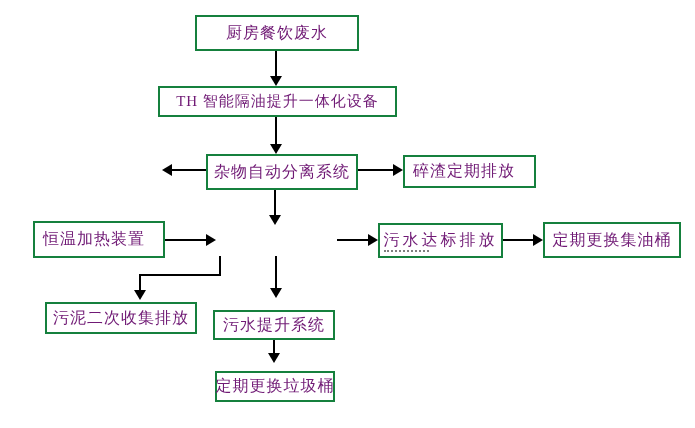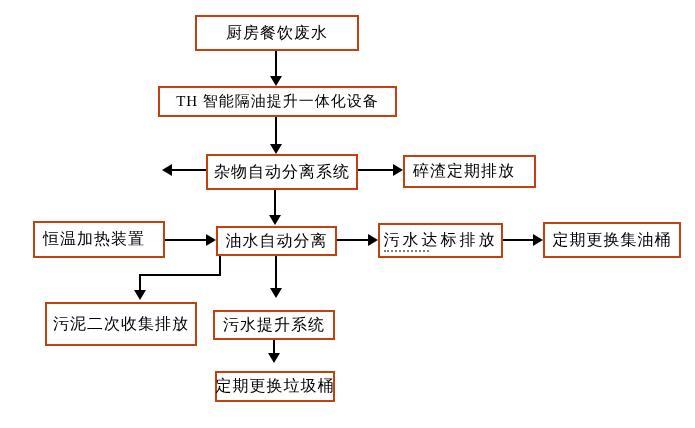--- a/index.html
+++ b/index.html
@@ -11,23 +11,23 @@
     position: relative;
     width: 695px;
     height: 428px;
     background: #ffffff;
     font-family: "Liberation Serif", "DejaVu Serif", serif;
     overflow: hidden;
   }
   .node {
     position: absolute;
     box-sizing: border-box;
-    border: 2px solid #c2410c;
+    border: 2px solid #15803d;
     background: #ffffff;
-    color: #000000;
+    color: #701a75;
     font-size: 16px;
     letter-spacing: 1px;
     display: flex;
     align-items: center;
     justify-content: center;
     white-space: nowrap;
   }
   .node.align-left {
     justify-content: flex-start;
     padding-left: 8px;
@@ -57,21 +57,21 @@
   
   #n-kitchen   { left: 195px; top: 15px;  width: 164px; height: 36px; }
   #n-th        { left: 158px; top: 86px;  width: 239px; height: 31px; font-size: 15px; }
   #n-debris    { left: 206px; top: 154px; width: 152px; height: 36px; }
   #n-trash     { left: 25px;  top: 155px; width: 137px; height: 35px; }
   #n-residue   { left: 403px; top: 155px; width: 133px; height: 33px; }
   #n-heater    { left: 33px;  top: 221px; width: 132px; height: 37px; }
   #n-oilwater  { left: 216px; top: 226px; width: 121px; height: 30px; }
   #n-grease    { left: 378px; top: 223px; width: 125px; height: 35px; }
   #n-oilbarrel { left: 543px; top: 222px; width: 138px; height: 36px; }
-  #n-sludge    { left: 45px;  top: 302px; width: 152px; height: 44px; }
+  #n-sludge    { left: 45px;  top: 302px; width: 152px; height: 32px; }
   #n-lift      { left: 213px; top: 310px; width: 122px; height: 30px; }
   #n-discharge { left: 215px; top: 371px; width: 120px; height: 31px; }
 
   
   #l1  { left: 275px; top: 51px;  height: 27px; }
   #a1  { left: 270px; top: 76px; }
   #l2  { left: 275px; top: 117px; height: 28px; }
   #a2  { left: 270px; top: 144px; }
   #l3  { left: 170px; top: 169px; width: 36px; }
   #a3  { left: 162px; top: 164px; }
@@ -106,23 +106,20 @@
     <span>TH 智能隔油提升一体化设备</span>
   </div>
   <div class="node" id="n-debris">
     <span>杂物自动分离系统</span>
   </div>
   <div class="node align-left" id="n-residue">
     <span>碎渣定期排放</span>
   </div>
   <div class="node align-left" id="n-heater">
     <span>恒温加热装置</span>
-  </div>
-  <div class="node" id="n-oilwater">
-    <span>油水自动分离</span>
   </div>
   <div class="node spread" id="n-grease">
     <span>污水达标排放</span>
   </div>
   <div class="node" id="n-oilbarrel">
     <span>定期更换集油桶</span>
   </div>
   <div class="node" id="n-sludge">
     <span>污泥二次收集排放</span>
   </div>

